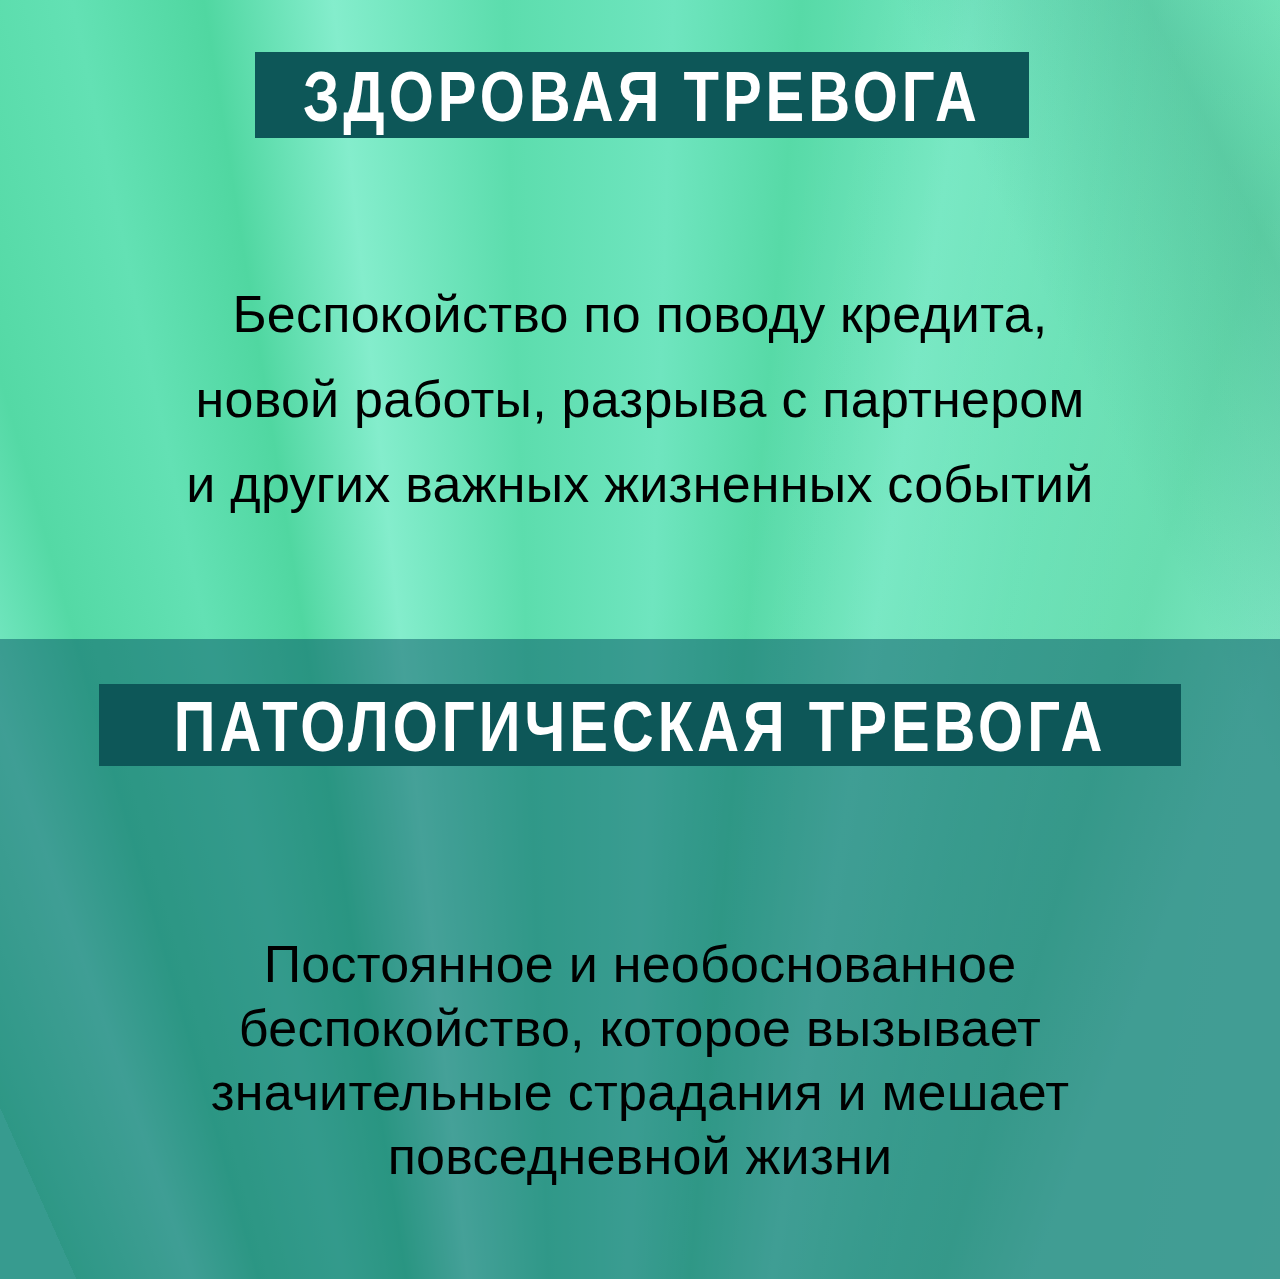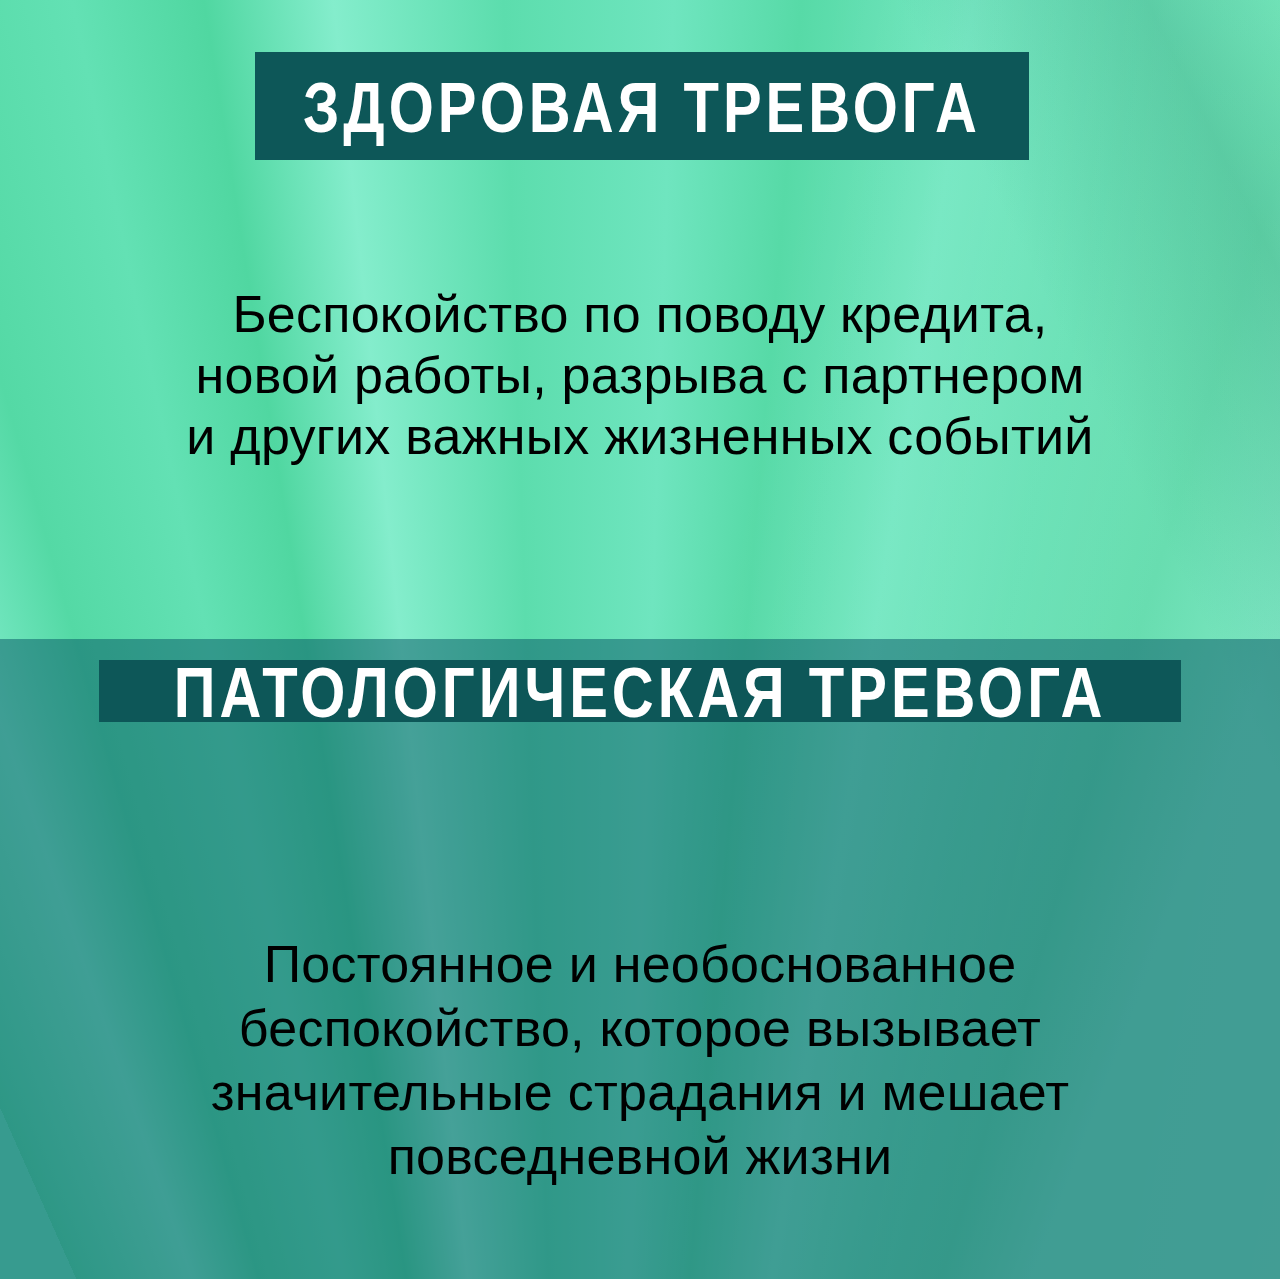--- a/index.html
+++ b/index.html
@@ -52,27 +52,27 @@
     position: absolute;
     display: flex;
     align-items: center;
     justify-content: center;
     background: var(--title-bar-bg, #0d5758);
   }
   .title-bar.bar1 {
     left: 255px;
     top: 52px;
     width: 774px;
-    height: 108px;
+    height: 86px;
   }
   .title-bar.bar2 {
     left: 99px;
-    top: 660px;
+    top: 684px;
     width: 1082px;
-    height: 62px;
+    height: 82px;
   }
   .title-text {
     display: inline-block;
     color: var(--title-text, #ffffff);
     font-weight: 700;
     font-size: 58px;
     letter-spacing: 4px;
     white-space: nowrap;
     transform: scaleY(1.22);
     transform-origin: center;
@@ -82,22 +82,22 @@
     position: absolute;
     left: 0;
     width: 100%;
     text-align: center;
     color: var(--body-text, #000000);
     font-size: 52px;
     letter-spacing: 0.25px;
     white-space: pre-line;
   }
   .body-text.body1 {
-    top: 236px;
-    line-height: 61px;
+    top: 224px;
+    line-height: 85px;
     margin-top: 48px;
   }
   .body-text.body2 {
     top: 880px;
     line-height: 64px;
   }
 </style>
 </head>
 <body>
 

